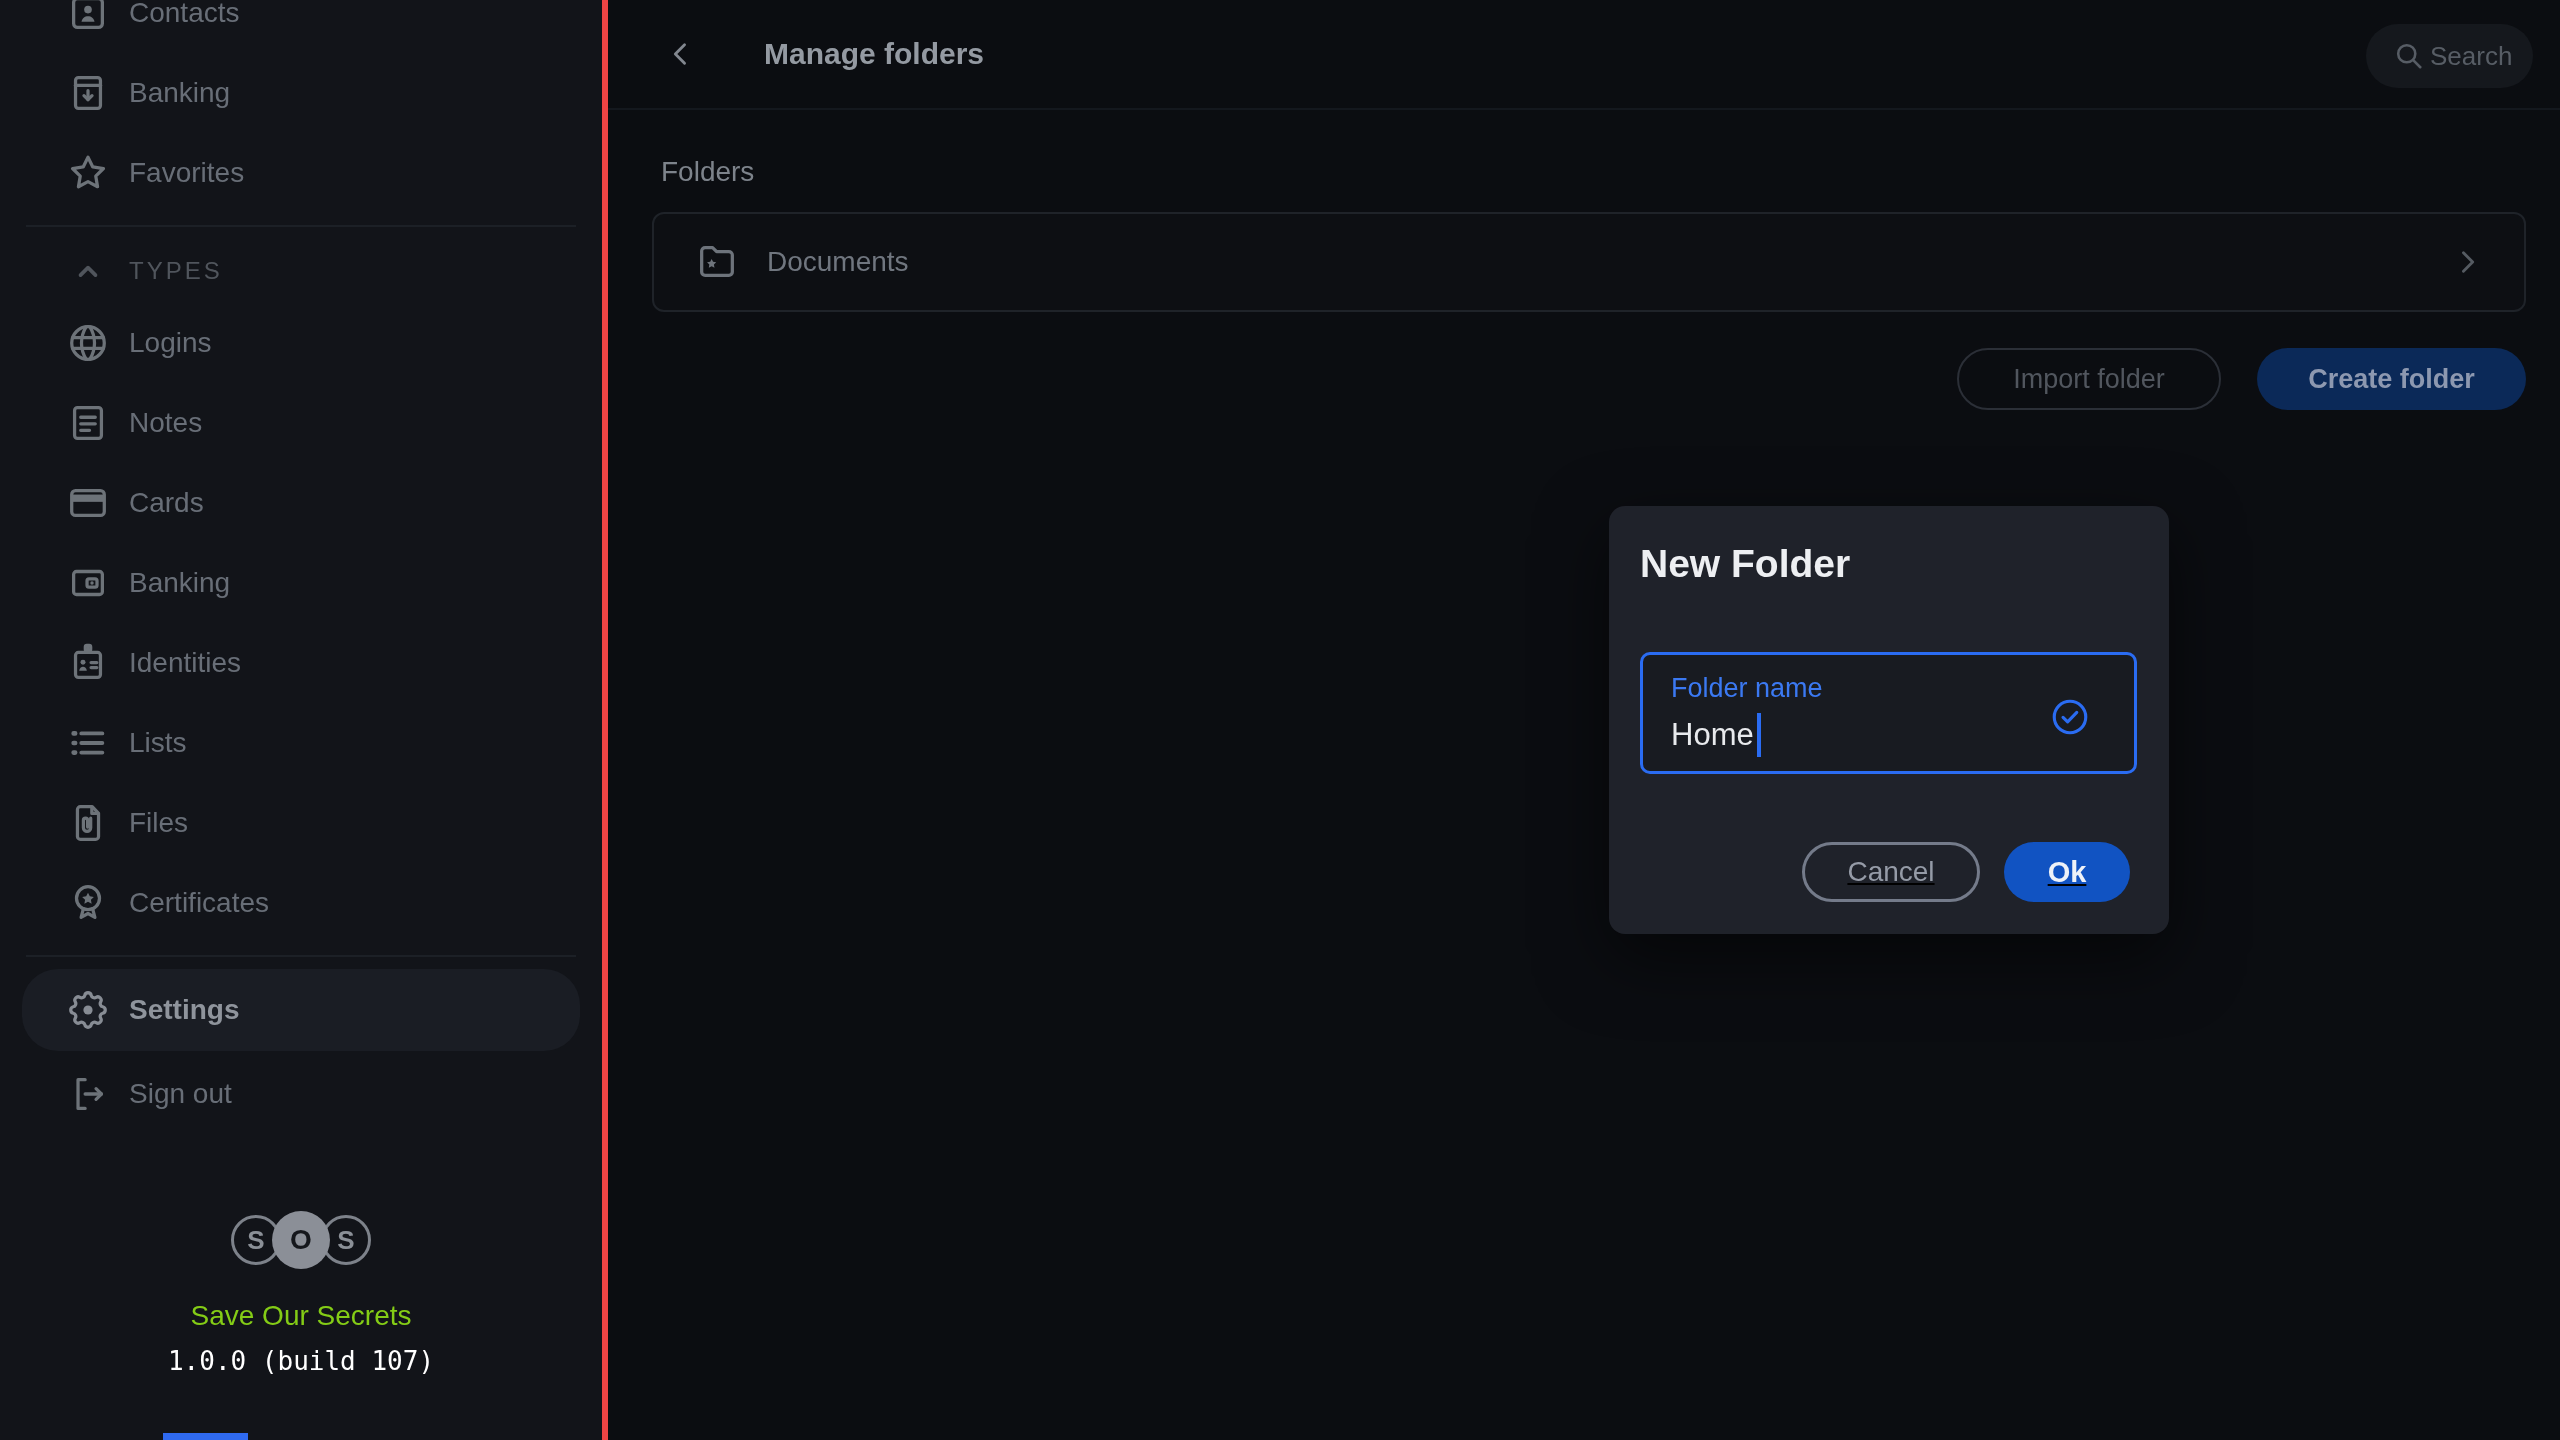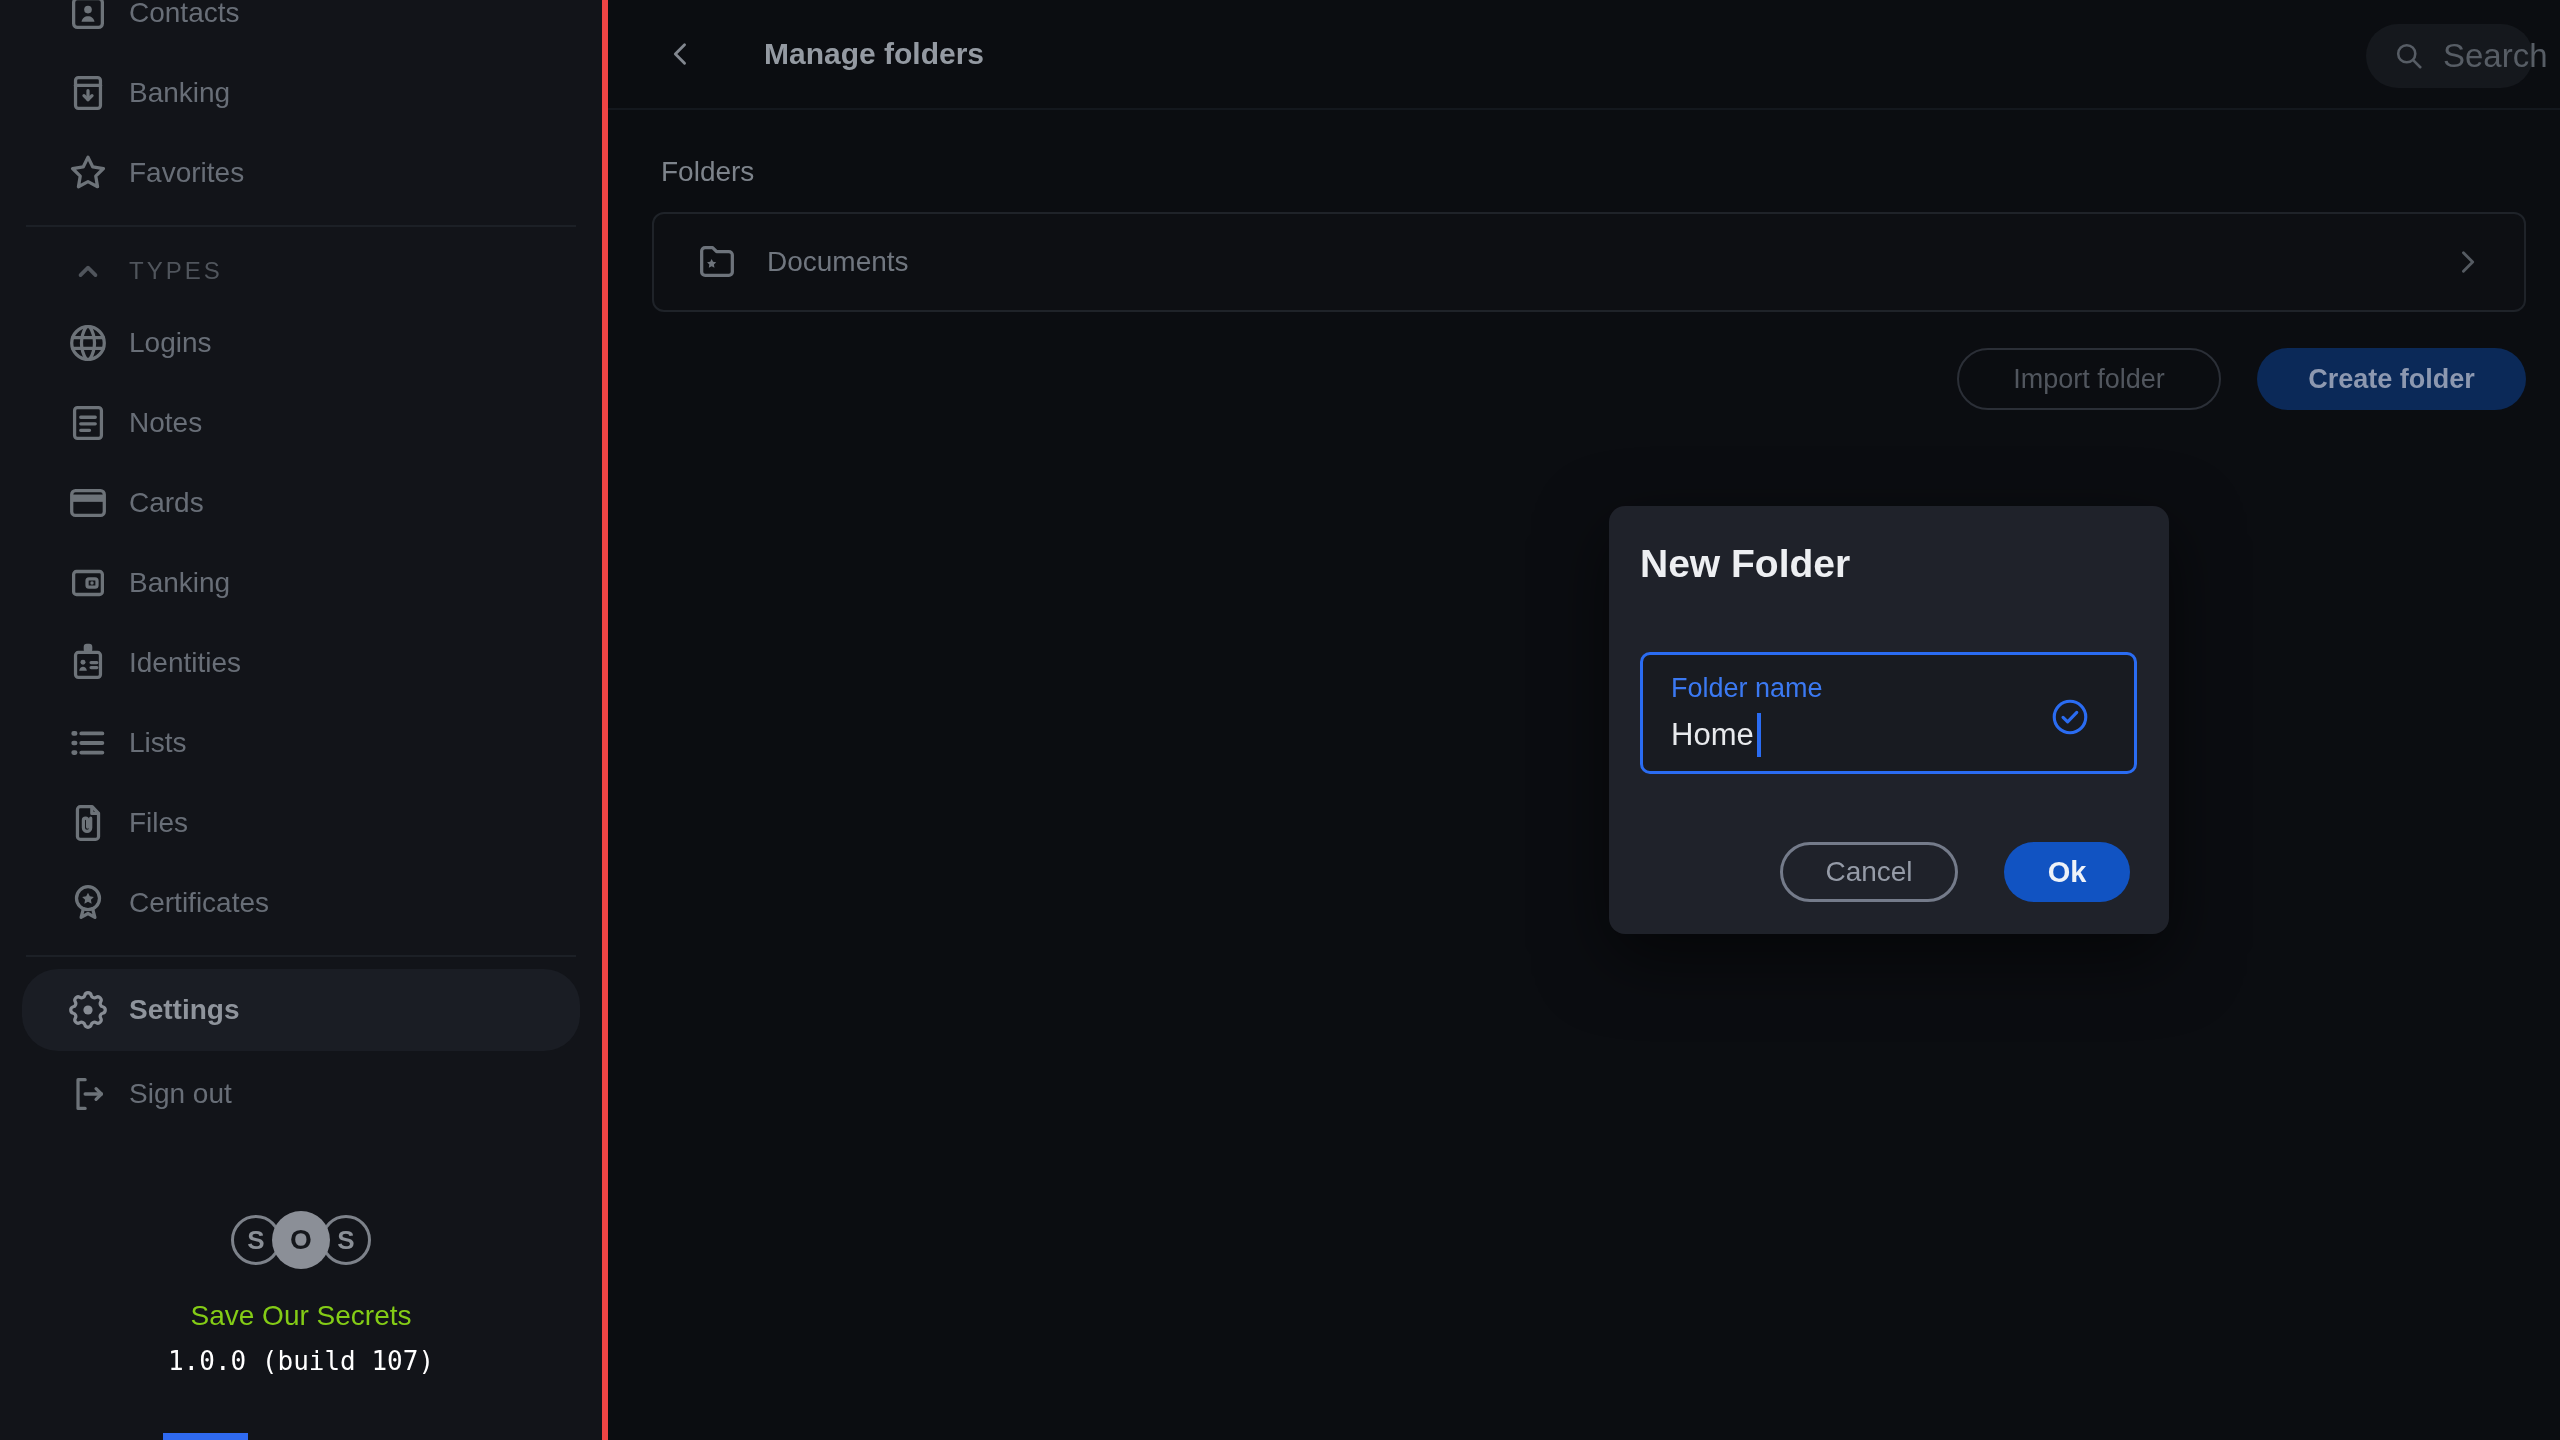--- a/index.html
+++ b/index.html
@@ -40,21 +40,21 @@
   .brand-version{margin-top:14px;font-size:26px;color:#ffffff;font-family:"DejaVu Sans Mono",monospace;}
 
   
   .main{position:relative;flex:1;height:100%;background:var(--main-bg);}
   .main-header{position:relative;height:110px;display:flex;align-items:center;border-bottom:2px solid #14181e;padding-left:12px;}
   .back-btn{margin-left:38px;width:46px;height:46px;display:flex;align-items:center;justify-content:center;color:#82878f;cursor:pointer;}
   .back-btn svg{width:34px;height:34px;}
   .page-title{margin-left:60px;font-size:30px;font-weight:700;color:#949aa2;}
   .search-btn{position:absolute;right:27px;top:24px;width:167px;height:64px;display:flex;align-items:center;background:#15181d;border-radius:32px;color:#575d65;cursor:pointer;}
   .search-btn svg{width:36px;height:36px;margin-left:25px;}
-  .search-btn .slabel{margin-left:16px;font-size:33px;}
+  .search-btn .slabel{margin-left:3px;font-size:26px;}
 
   .content{padding:0 34px 0 44px;}
   .folders-label{margin-top:46px;margin-left:9px;font-size:28px;color:#7d838b;}
   .folder-row{position:relative;margin-top:24px;height:100px;border:2px solid #1f2329;border-radius:12px;display:flex;align-items:center;cursor:pointer;background:#0d0f13;}
   .folder-row .ficon{margin-left:40px;width:46px;height:46px;color:#6d737b;}
   .folder-row .ficon svg{width:46px;height:46px;}
   .folder-row .fname{margin-left:27px;font-size:28px;color:#70767f;}
   .folder-row .chev{position:absolute;right:40px;color:#555b62;width:34px;height:34px;}
   .folder-row .chev svg{width:34px;height:34px;}
 
@@ -66,21 +66,21 @@
   
   .dialog{position:absolute;left:1001px;top:506px;width:560px;height:428px;background:var(--modal-bg);border-radius:16px;box-shadow:0 24px 70px rgba(0,0,0,.55);z-index:10;}
   .dialog-title{position:absolute;left:31px;top:36px;font-size:39px;font-weight:700;color:#edeff2;}
   .field{position:absolute;left:31px;top:146px;width:497px;height:122px;background:#181b21;border:3px solid var(--accent);border-radius:10px;cursor:text;}
   .field-label{position:absolute;left:28px;top:18px;font-size:27px;color:#3b79f2;}
   .field-value{position:absolute;left:28px;top:58px;font-size:31px;color:#e8eaed;display:flex;align-items:center;}
   .caret{display:inline-block;width:4px;height:44px;background:var(--accent);margin-left:3px;animation:blink 1.1s steps(1) infinite;}
   @keyframes blink{50%{opacity:0;}}
   .field-check{position:absolute;right:42px;top:40px;width:44px;height:44px;color:var(--accent);}
   .field-check svg{width:44px;height:44px;}
-  .dialog-actions{position:absolute;left:0;top:336px;width:100%;display:flex;justify-content:flex-end;gap:46px;padding-right:39px;}
+  .dialog-actions{position:absolute;left:0;top:336px;width:100%;display:flex;justify-content:flex-end;gap:24px;padding-right:39px;text-decoration:underline;}
   .btn-cancel{width:178px;height:60px;border:3px solid #747b8a;border-radius:30px;color:#959ba7;font-size:28px;display:flex;align-items:center;justify-content:center;cursor:pointer;background:transparent;}
   .btn-ok{width:126px;height:60px;background:#1153c2;border-radius:30px;color:#eef2f8;font-size:29px;font-weight:700;display:flex;align-items:center;justify-content:center;cursor:pointer;}
 
   .taskbar-indicator{position:absolute;left:163px;bottom:0;width:85px;height:7px;background:#2f6af0;z-index:20;}
 
   svg{display:block;fill:none;stroke:currentColor;stroke-width:1.7;stroke-linecap:round;stroke-linejoin:round;}
 </style>
 </head>
 <body>
 

